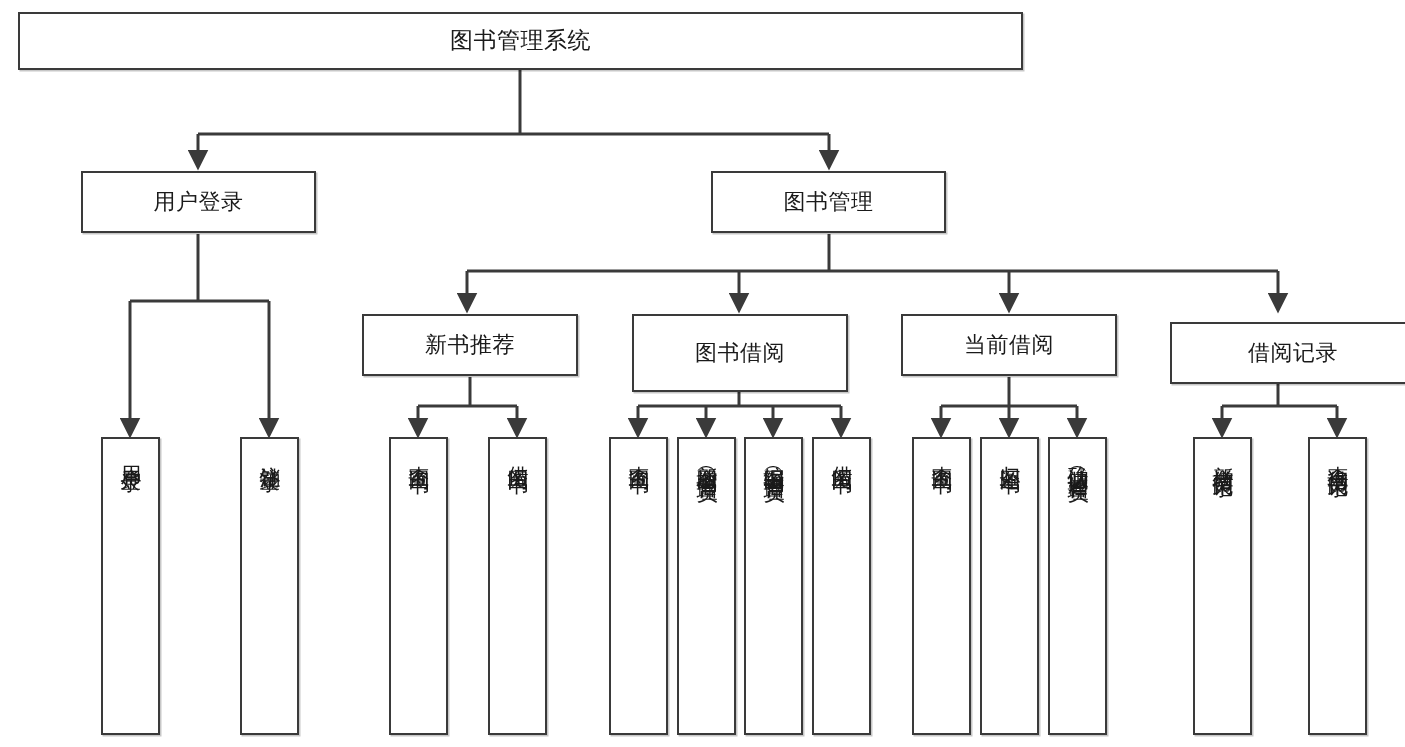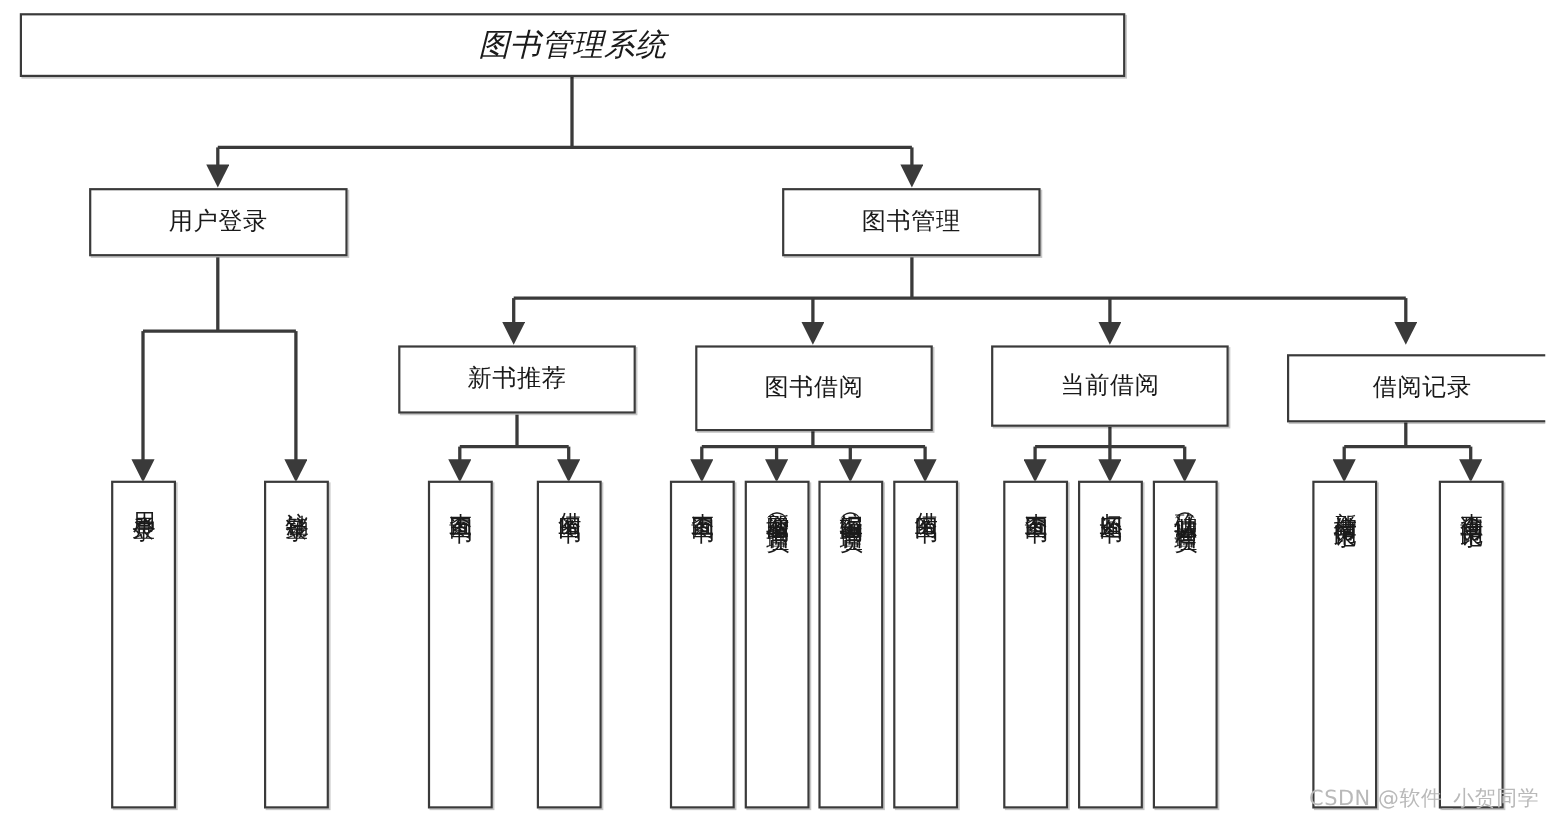--- a/index.html
+++ b/index.html
@@ -40,22 +40,21 @@
     line-height: 1.18;
     letter-spacing: 0.5px;
     text-align: center;
     white-space: pre;
   }
   
   .node.horiz .label {
     font-size: 22px;
   }
   .node.root .label {
-    font-size: 28px;
-    font-style: italic;
+    font-size: 23px;
   }
   
   .node.vert {
     align-items: flex-start;
     justify-content: center;
     padding-top: 10px;
   }
   .node.vert .label {
     writing-mode: vertical-rl;
     text-orientation: upright;
@@ -140,21 +139,21 @@
   </div>
 
   <div class="node horiz" style="left:711px; top:171px; width:235px; height:62px;">
     <span class="label">图书管理</span>
   </div>
 
   <div class="node horiz" style="left:632px; top:314px; width:216px; height:78px;">
     <span class="label">图书借阅</span>
   </div>
 
-  <div class="node horiz" style="left:901px; top:314px; width:216px; height:74px;">
+  <div class="node horiz" style="left:901px; top:314px; width:216px; height:62px;">
     <span class="label">当前借阅</span>
   </div>
 
   <div class="node horiz" style="left:1170px; top:322px; width:246px; height:62px;">
     <span class="label">借阅记录</span>
   </div>
 
   <div class="node vert" style="left:101px; top:437px; width:59px; height:298px;">
     <span class="label">用户登录</span>
   </div>
@@ -200,15 +199,14 @@
   </div>
 
   <div class="node vert" style="left:1193px; top:437px; width:59px; height:298px;">
     <span class="label">新增借阅记录</span>
   </div>
 
   <div class="node vert" style="left:1308px; top:437px; width:59px; height:298px;">
     <span class="label">查询借阅记录</span>
   </div>
 
-  <div class="watermark" style="left:1190px; top:713px;">CSDN @软件_小贺同学</div>
 
 </div>
 
 </body></html>

